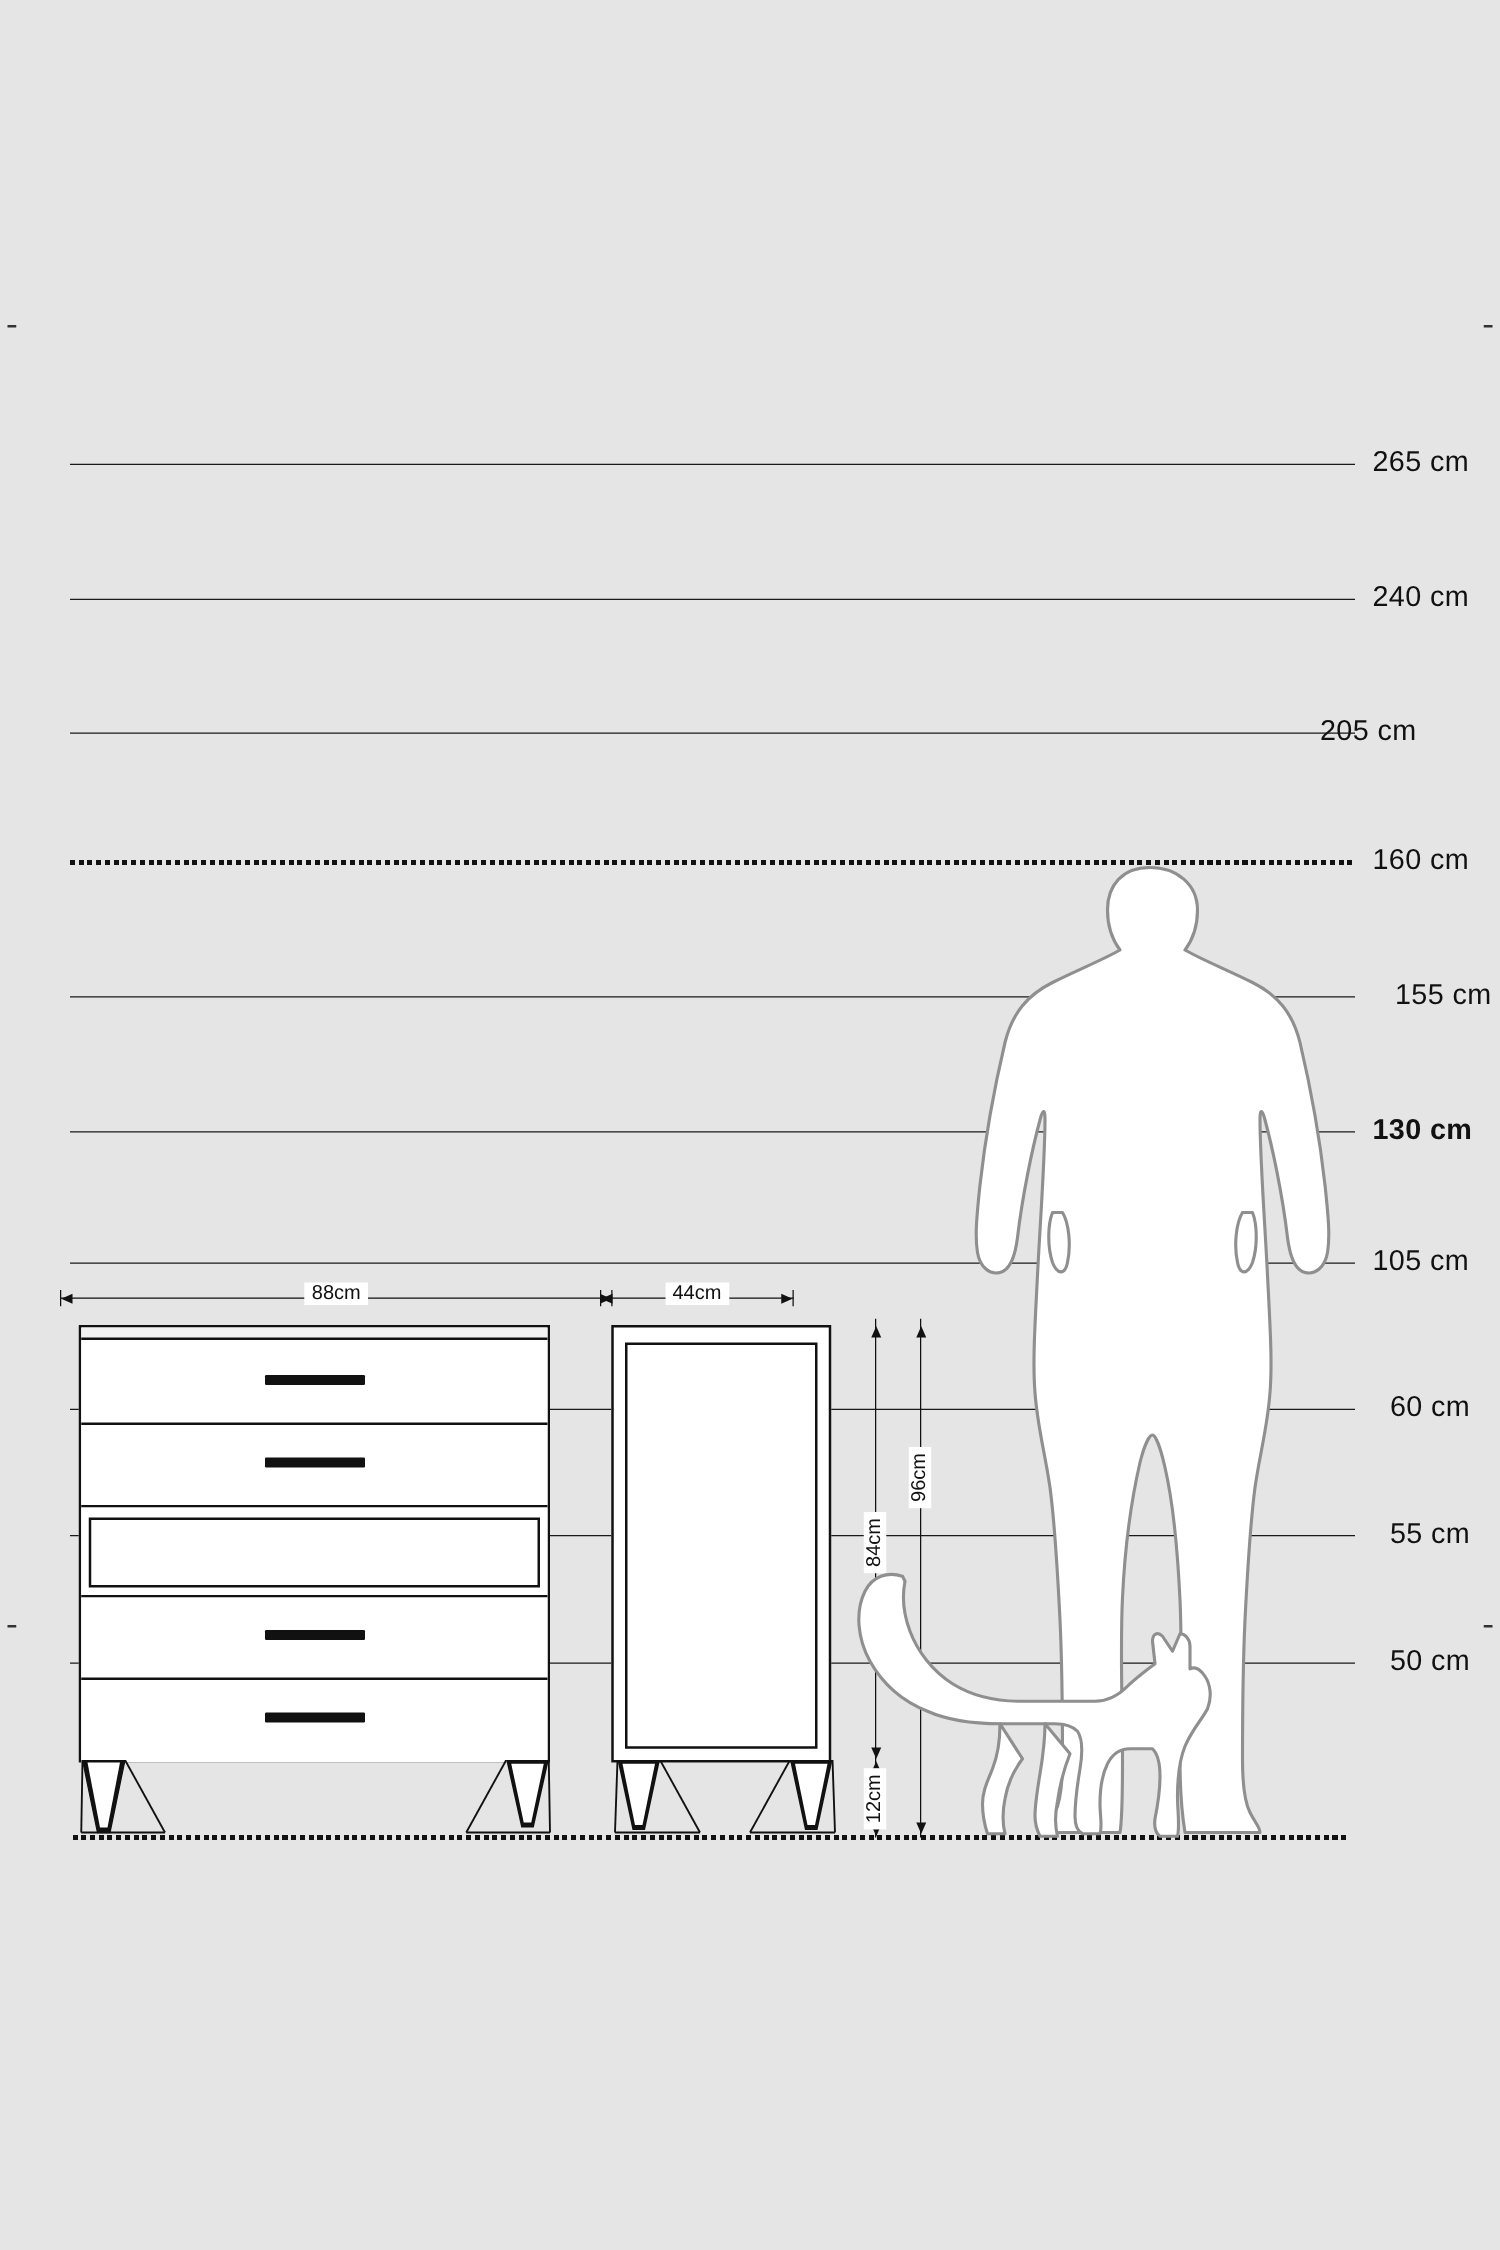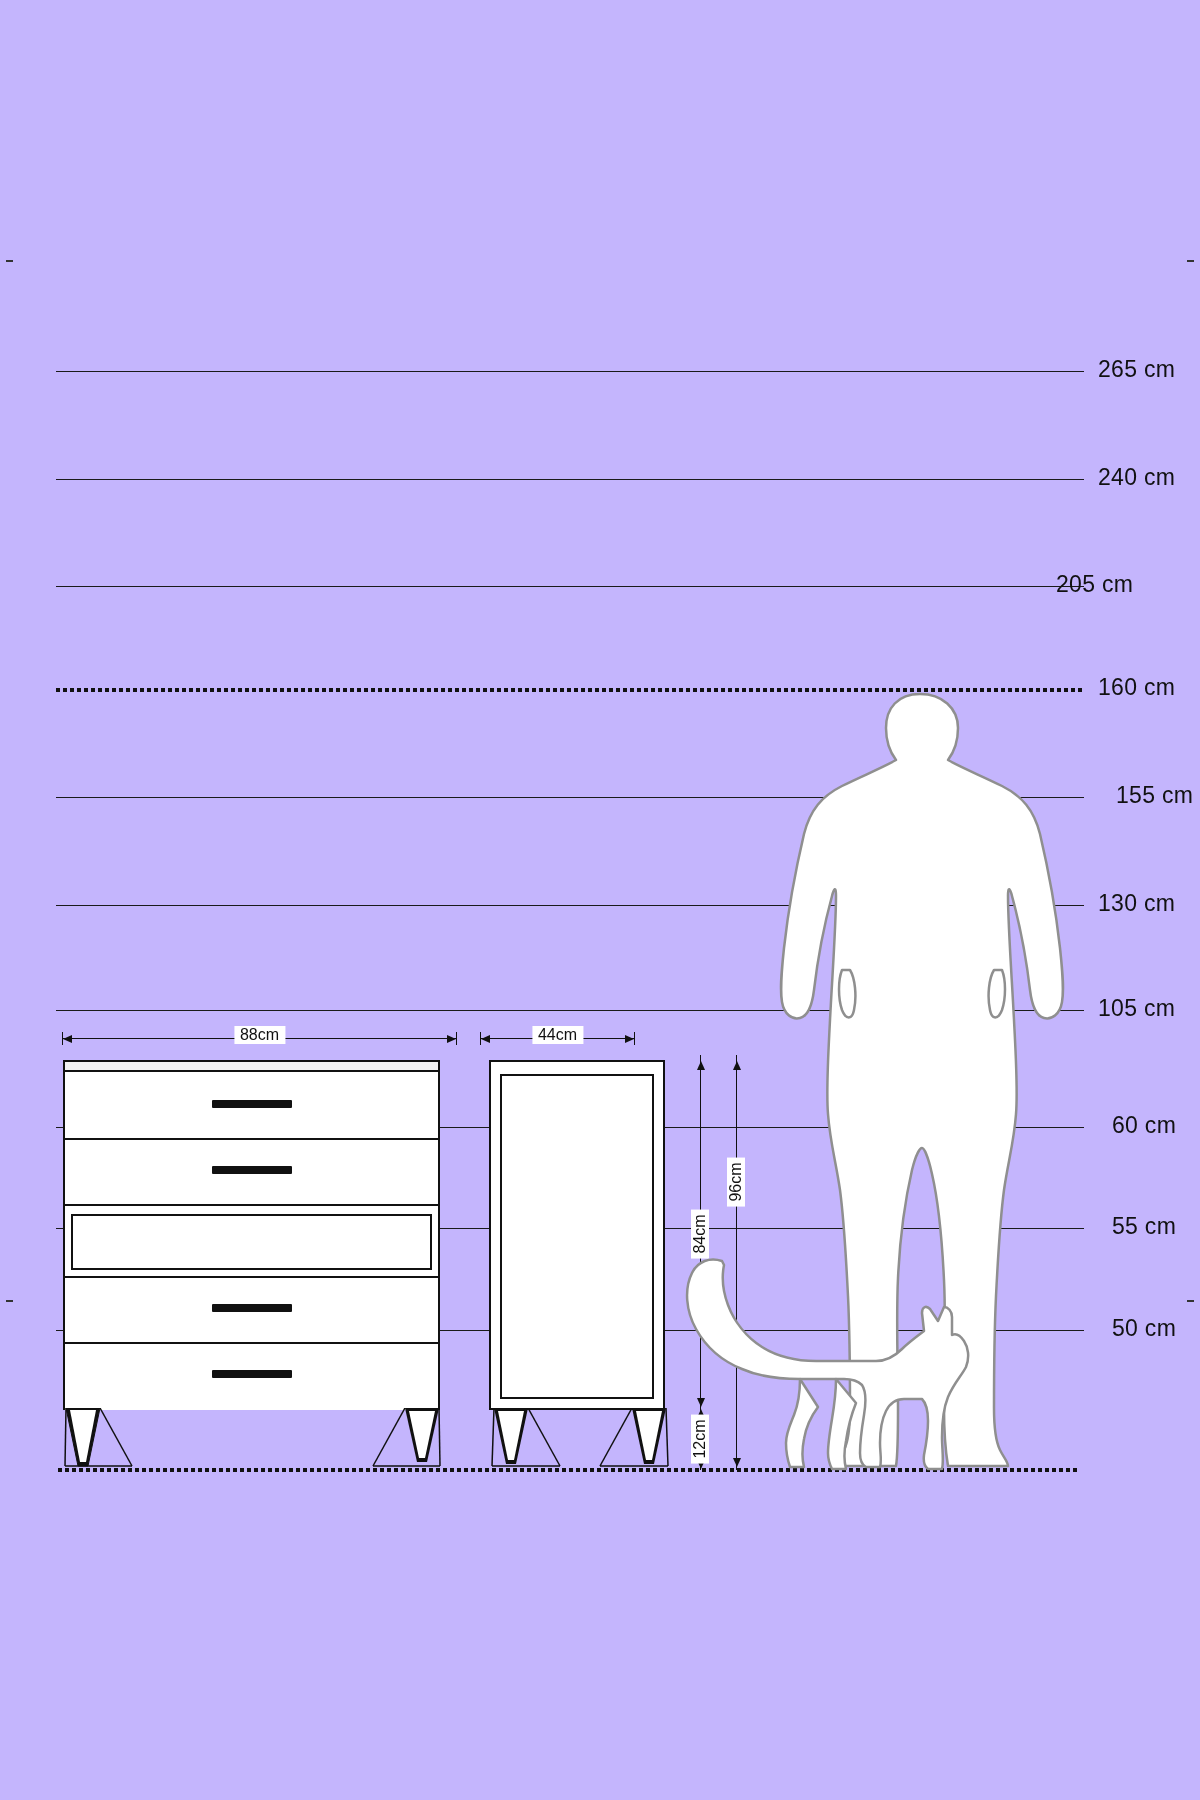--- a/index.html
+++ b/index.html
@@ -11,21 +11,21 @@
     width: 1200px;
     height: 1800px;
     font-family: "Liberation Sans", sans-serif;
     color: #111111;
     overflow: hidden;
   }
   #stage {
     position: relative;
     width: 1200px;
     height: 1800px;
-    background: #c4b5fd;
+    background: #e5e5e5;
   }
 
   
   .corner-tick {
     position: absolute;
     width: 7px;
     height: 2px;
     background: #333;
   }
 
@@ -238,21 +238,21 @@
     <div class="scale-label" style="left:1098px;">160 cm</div>
   </div>
 
   <div class="scale-row" style="top:797px;">
     <div class="scale-line" style="width:1028px;"></div>
     <div class="scale-label" style="left:1116px;">155 cm</div>
   </div>
 
   <div class="scale-row" style="top:905px;">
     <div class="scale-line" style="width:1028px;"></div>
-    <div class="scale-label" style="left:1098px;">130 cm</div>
+    <div class="scale-label" style="left:1098px;font-weight:bold;">130 cm</div>
   </div>
 
   <div class="scale-row" style="top:1010px;">
     <div class="scale-line" style="width:1028px;"></div>
     <div class="scale-label" style="left:1098px;">105 cm</div>
   </div>
 
   <div class="scale-row" style="top:1127px;">
     <div class="scale-line" style="width:1028px;"></div>
     <div class="scale-label" style="left:1112px;">60 cm</div>
@@ -263,21 +263,21 @@
     <div class="scale-label" style="left:1112px;">55 cm</div>
   </div>
 
   <div class="scale-row" style="top:1330px;">
     <div class="scale-line" style="width:1028px;"></div>
     <div class="scale-label" style="left:1112px;">50 cm</div>
   </div>
 
   <div class="floor-line" style="top:1468px; left:58px; width:1020px;"></div>
 
-  <div class="dim-h" style="left:62px; top:1032px; width:395px;">
+  <div class="dim-h" style="left:48px; top:1032px; width:442px;">
     <div class="bar"></div>
     <div class="cap l"></div>
     <div class="cap r"></div>
     <div class="arrow l"></div>
     <div class="arrow r"></div>
     <div class="dim-text">88cm</div>
   </div>
 
   <div class="dim-h" style="left:480px; top:1032px; width:155px;">
     <div class="bar"></div>

